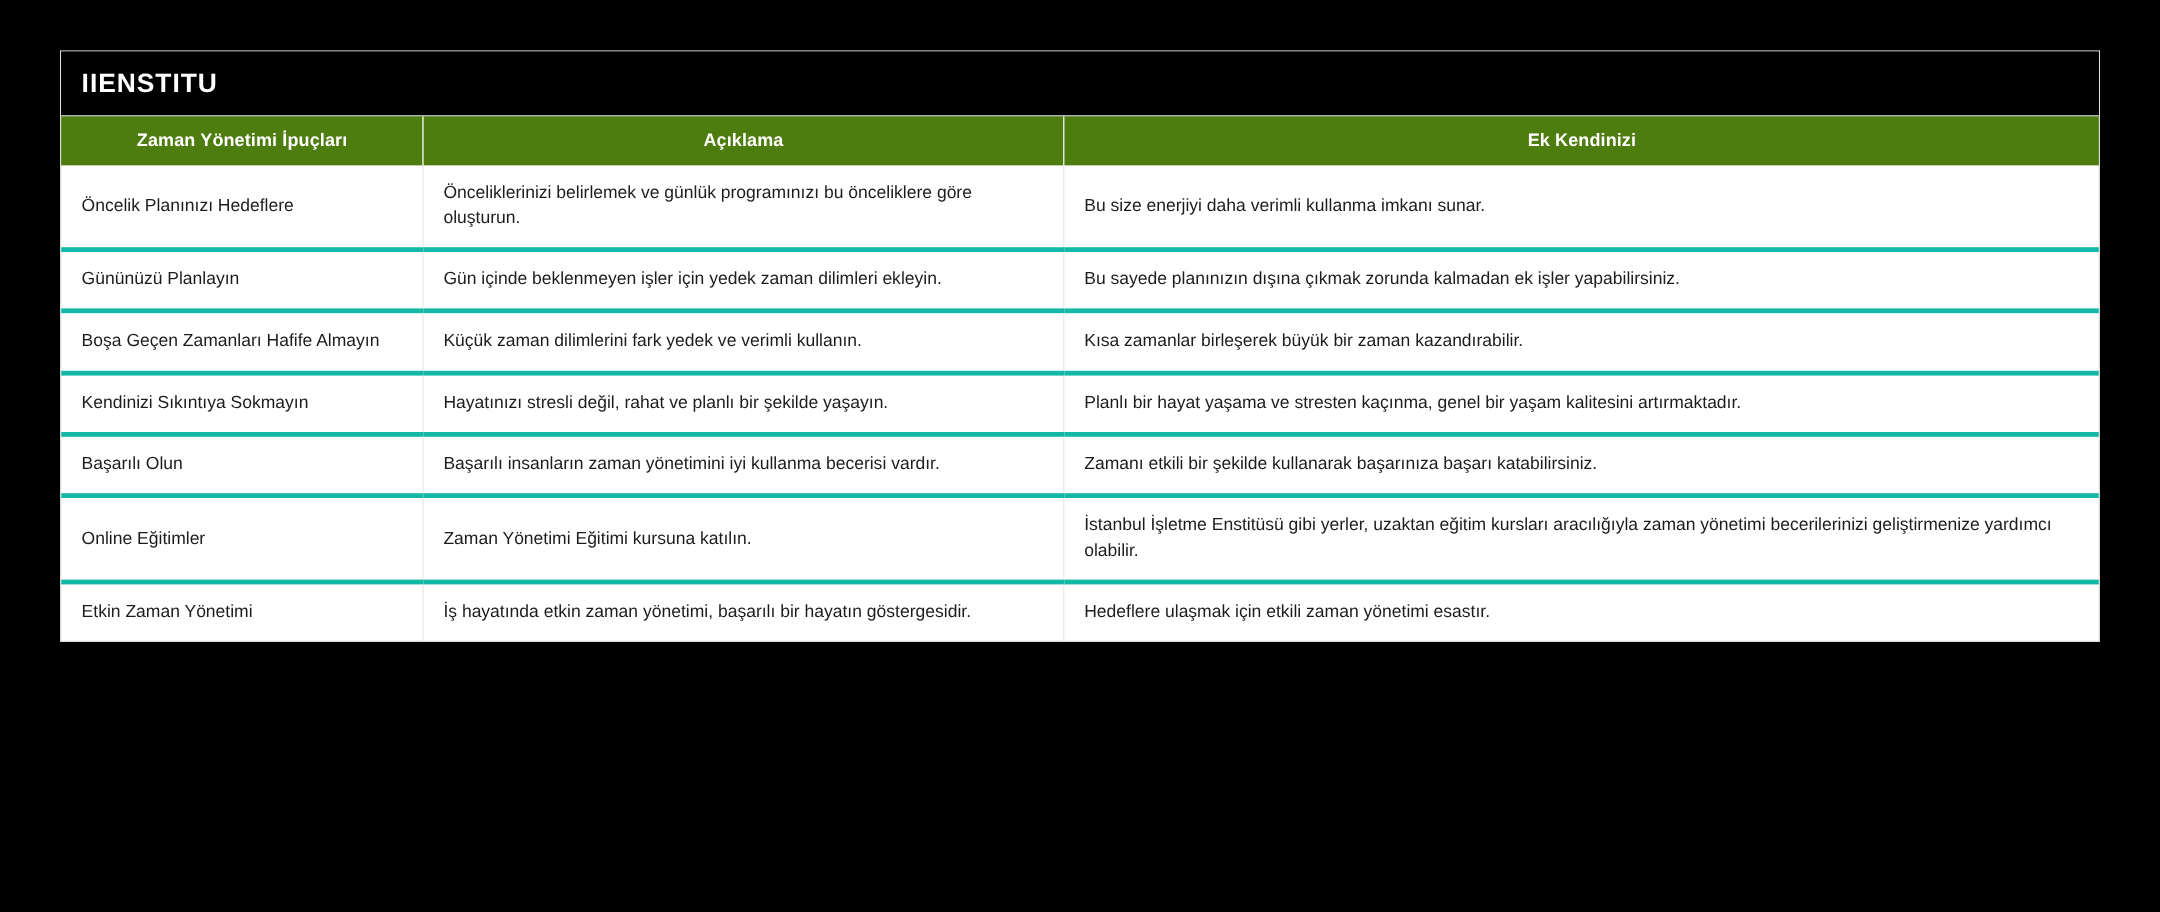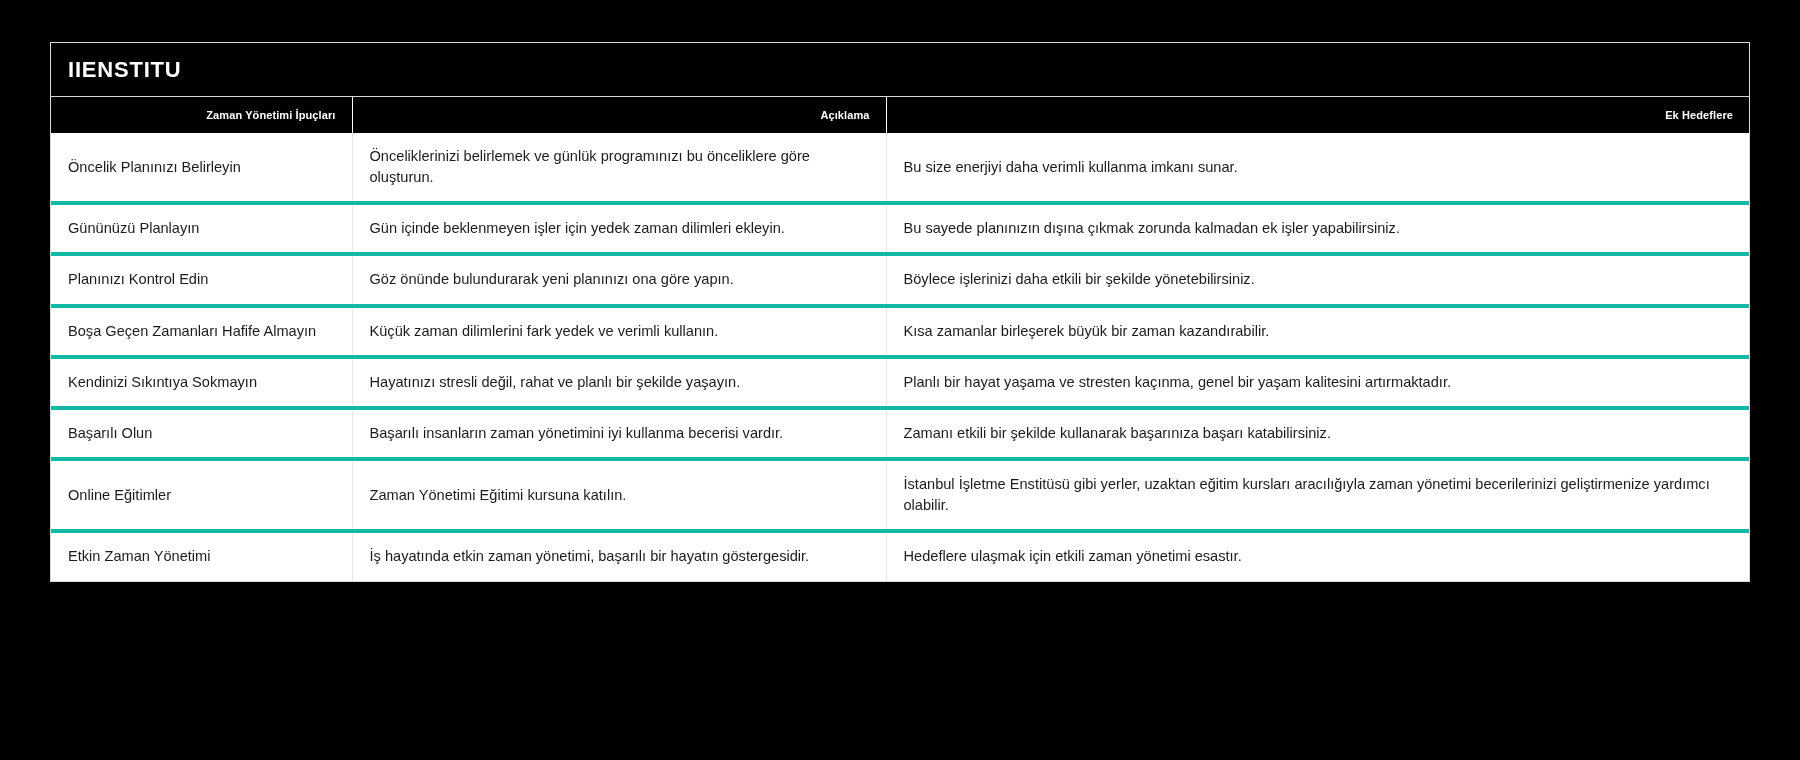--- a/index.html
+++ b/index.html
@@ -58,25 +58,25 @@
     border-collapse: collapse;
     table-layout: fixed;
     background: #ffffff;
   }
 
   table.tips-table col.c1 { width: 301px; }
   table.tips-table col.c2 { width: 534px; }
   table.tips-table col.c3 { width: 863px; }
 
   thead th {
-    background: #000000;
+    background: #4d7c0f;
     color: #ffffff;
-    font-size: 11px;
+    font-size: 15px;
     font-weight: bold;
-    text-align: right;
+    text-align: center;
     padding: 12px 16px 12px 17px;
     border-right: 1px solid #ffffff;
     box-sizing: border-box;
     vertical-align: middle;
     letter-spacing: 0.1px;
   }
   thead th.last { border-right: none; }
 
   tbody td {
     background: #ffffff;
@@ -110,42 +110,37 @@
     <table class="tips-table">
       <colgroup>
         <col class="c1">
         <col class="c2">
         <col class="c3">
       </colgroup>
       <thead>
         <tr>
           <th>Zaman Yönetimi İpuçları</th>
           <th>Açıklama</th>
-          <th class="last">Ek Hedeflere</th>
+          <th class="last">Ek Kendinizi</th>
         </tr>
       </thead>
       <tbody>
 
         <tr>
-          <td class="col-tip">Öncelik Planınızı Belirleyin</td>
+          <td class="col-tip">Öncelik Planınızı Hedeflere</td>
           <td>Önceliklerinizi belirlemek ve günlük programınızı bu önceliklere göre oluşturun.</td>
           <td class="last">Bu size enerjiyi daha verimli kullanma imkanı sunar.</td>
         </tr>
 
         <tr>
           <td class="col-tip">Gününüzü Planlayın</td>
           <td>Gün içinde beklenmeyen işler için yedek zaman dilimleri ekleyin.</td>
           <td class="last">Bu sayede planınızın dışına çıkmak zorunda kalmadan ek işler yapabilirsiniz.</td>
         </tr>
 
-        <tr>
-          <td class="col-tip">Planınızı Kontrol Edin</td>
-          <td>Göz önünde bulundurarak yeni planınızı ona göre yapın.</td>
-          <td class="last">Böylece işlerinizi daha etkili bir şekilde yönetebilirsiniz.</td>
-        </tr>
 
 
 
         <tr>
           <td class="col-tip">Boşa Geçen Zamanları Hafife Almayın</td>
           <td>Küçük zaman dilimlerini fark yedek ve verimli kullanın.</td>
           <td class="last">Kısa zamanlar birleşerek büyük bir zaman kazandırabilir.</td>
         </tr>
 
         <tr>

